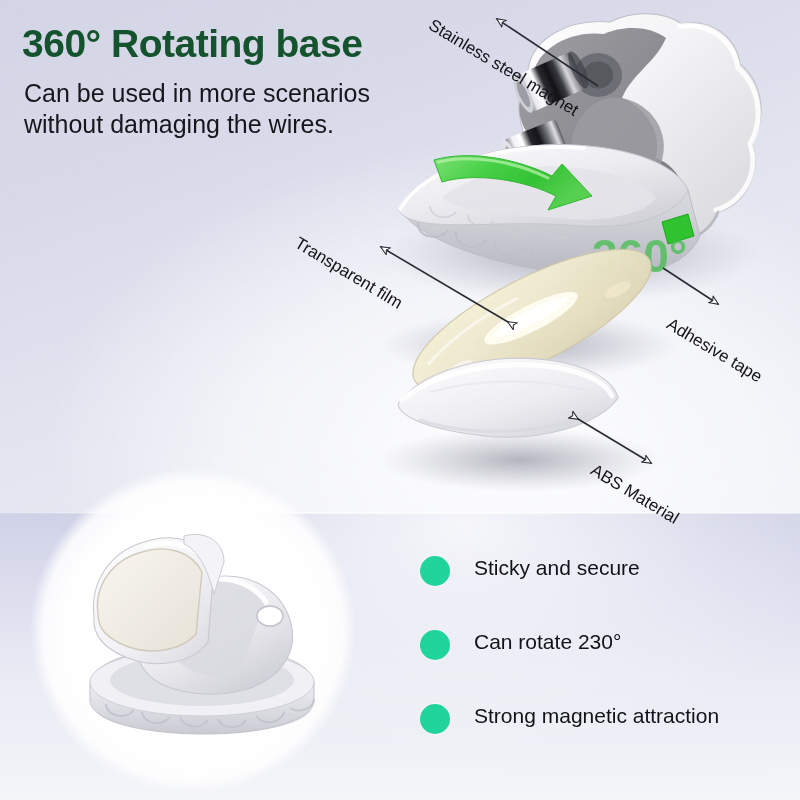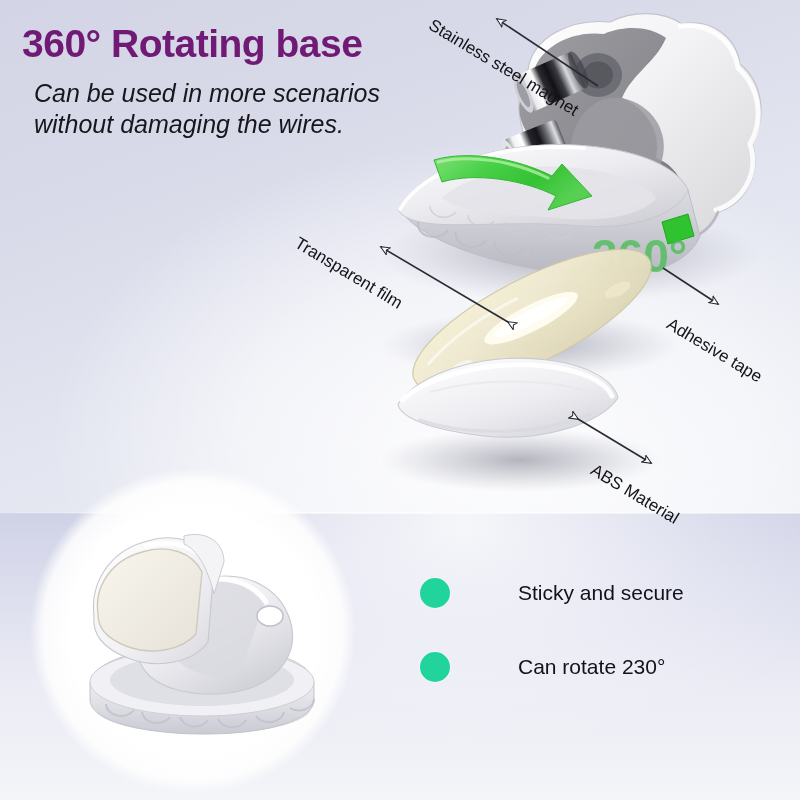--- a/index.html
+++ b/index.html
@@ -41,32 +41,31 @@
     background: linear-gradient(90deg, rgba(255,255,255,0.1), rgba(255,255,255,0.85) 45%, rgba(255,255,255,0.5));
     opacity: .75;
   }
 
   
   .title {
     position: absolute;
     left: 22px; top: 22px;
     font-size: 39px;
     font-weight: bold;
-    color: #701a75;
+    color: #14532d;
     letter-spacing: -0.5px;
     white-space: nowrap;
   }
   .subtitle {
     position: absolute;
-    left: 34px; top: 78px;
+    left: 24px; top: 78px;
     font-size: 25px;
     line-height: 31px;
     color: #16161c;
     white-space: pre-line;
-    font-style: italic;
   }
 
   
   .callout {
     position: absolute;
     font-size: 17px;
     color: #131318;
     white-space: nowrap;
     transform-origin: 0 50%;
   }
@@ -82,23 +81,22 @@
   #hero     { position: absolute; left: 28px;  top: 466px; width: 330px; height: 330px; }
 
   
   .bullets {
     position: absolute;
     left: 420px; top: 556px;
     width: 360px;
   }
   .bullet-row {
     display: flex;
-    align-items: center;
+    align-items: flex-start;
     height: 74px;
-    gap: 44px;
   }
   .bullet-dot {
     width: 30px; height: 30px;
     border-radius: 50%;
     background: #21d49c;
     flex: 0 0 auto;
     box-shadow: 0 0 0 1px rgba(255,255,255,0.35);
   }
   .bullet-text {
     margin-left: 24px;
@@ -430,15 +428,19 @@
 
   <div class="bullets">
     <div class="bullet-row">
       <div class="bullet-dot"></div>
       <div class="bullet-text">Sticky and secure</div>
     </div>
     <div class="bullet-row">
       <div class="bullet-dot"></div>
       <div class="bullet-text">Can rotate 230°</div>
     </div>
+    <div class="bullet-row">
+      <div class="bullet-dot"></div>
+      <div class="bullet-text">Strong magnetic attraction</div>
+    </div>
   </div>
 
 </div>
 
 </body></html>

